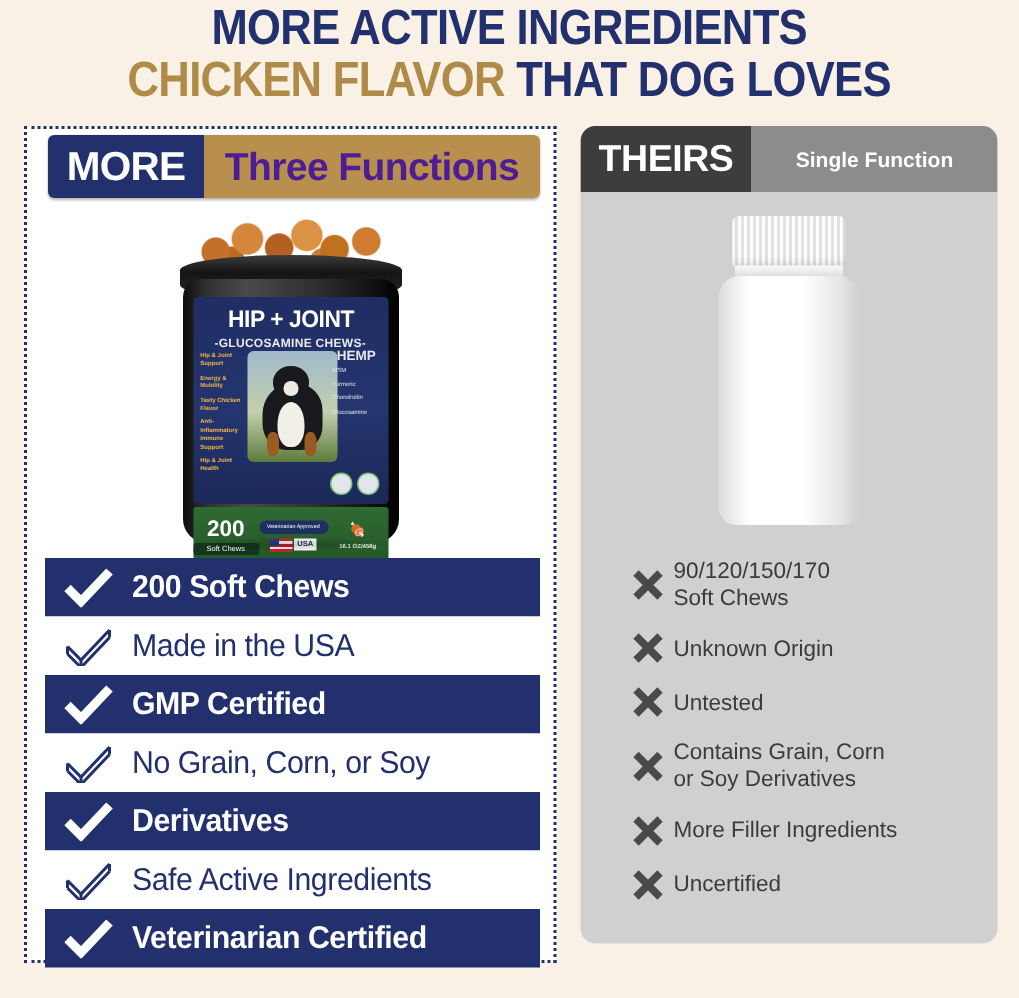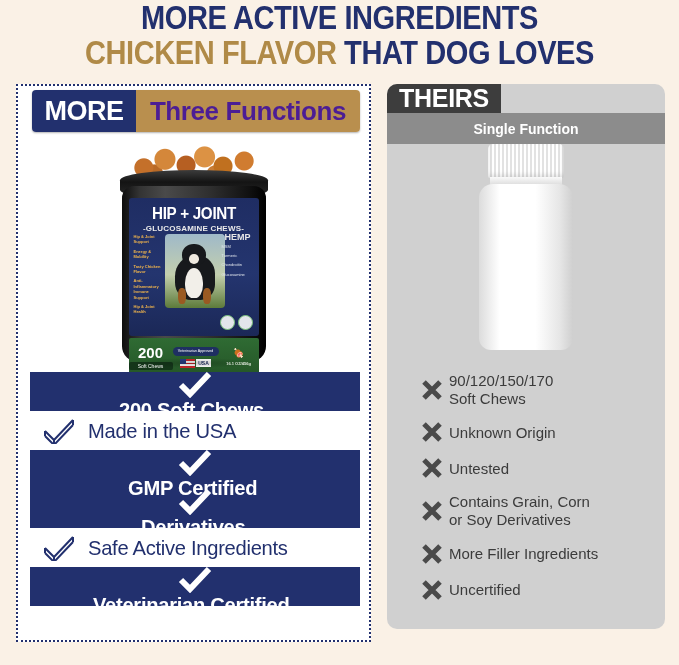--- a/index.html
+++ b/index.html
@@ -338,21 +338,21 @@
     left: 12px;
     top: 286px;
     width: 330px;
   }
   .feat-row {
     height: 39px;
     display: flex;
     align-items: center;
     box-sizing: border-box;
   }
-  .feat-row.filled { background: #22306e; flex-direction: column; }
+  .feat-row.filled { background: #22306e; }
   .feat-row.plain  { background: #ffffff; }
   .feat-check {
     width: 58px;
     display: flex;
     justify-content: center;
     align-items: center;
   }
   .feat-text {
     font-size: 21px;
     font-weight: bold;
@@ -370,25 +370,24 @@
     top: 0;
     width: 278px;
     height: 545px;
     background: #d0d0d0;
     border-radius: 10px;
   }
   .head-right {
     position: absolute;
     left: 0; top: 0;
     width: 278px;
-    height: 60px;
+    height: 44px;
     border-radius: 10px 10px 0 0;
     overflow: hidden;
     display: flex;
-    flex-direction: column;
   }
   .head-theirs {
     background: #3d3d3d;
     color: #fff;
     font-size: 25px;
     font-weight: bold;
     display: flex;
     align-items: center;
     justify-content: center;
     width: 114px;
@@ -570,38 +569,48 @@
 
       <div class="feat-row filled">
         <div class="feat-check">
           <svg width="34" height="26" viewBox="0 0 34 26">
               <path d="M3 13 L12 22 L31 2" stroke="#ffffff" stroke-width="6" fill="none" stroke-linecap="butt" stroke-linejoin="miter"></path>
             </svg>
         </div>
         <div class="feat-text">GMP Certified</div>
       </div>
 
-
-      <div class="feat-row filled">
-        <div class="feat-check">
-          <svg width="34" height="26" viewBox="0 0 34 26">
-              <path d="M3 13 L12 22 L31 2" stroke="#ffffff" stroke-width="6" fill="none" stroke-linecap="butt" stroke-linejoin="miter"></path>
-            </svg>
-        </div>
-        <div class="feat-text">Derivatives</div>
-      </div>
-
       <div class="feat-row plain">
         <div class="feat-check">
           <svg width="34" height="26" viewBox="0 0 34 26">
               <path d="M3 13 L12 22 L31 2" stroke="#22306e" stroke-width="2" fill="none"></path>
               <path d="M3 13 L12 22 L31 2" stroke="#22306e" stroke-width="2" fill="none" transform="translate(0,5)"></path>
               <path d="M3 13 L3 18 M12 22 L12 27 M31 2 L31 7" stroke="#22306e" stroke-width="2" fill="none"></path>
             </svg>
         </div>
+        <div class="feat-text">No Grain, Corn, or Soy</div>
+      </div>
+
+      <div class="feat-row filled">
+        <div class="feat-check">
+          <svg width="34" height="26" viewBox="0 0 34 26">
+              <path d="M3 13 L12 22 L31 2" stroke="#ffffff" stroke-width="6" fill="none" stroke-linecap="butt" stroke-linejoin="miter"></path>
+            </svg>
+        </div>
+        <div class="feat-text">Derivatives</div>
+      </div>
+
+      <div class="feat-row plain">
+        <div class="feat-check">
+          <svg width="34" height="26" viewBox="0 0 34 26">
+              <path d="M3 13 L12 22 L31 2" stroke="#22306e" stroke-width="2" fill="none"></path>
+              <path d="M3 13 L12 22 L31 2" stroke="#22306e" stroke-width="2" fill="none" transform="translate(0,5)"></path>
+              <path d="M3 13 L3 18 M12 22 L12 27 M31 2 L31 7" stroke="#22306e" stroke-width="2" fill="none"></path>
+            </svg>
+        </div>
         <div class="feat-text">Safe Active Ingredients</div>
       </div>
 
       <div class="feat-row filled">
         <div class="feat-check">
           <svg width="34" height="26" viewBox="0 0 34 26">
               <path d="M3 13 L12 22 L31 2" stroke="#ffffff" stroke-width="6" fill="none" stroke-linecap="butt" stroke-linejoin="miter"></path>
             </svg>
         </div>
         <div class="feat-text">Veterinarian Certified</div>

